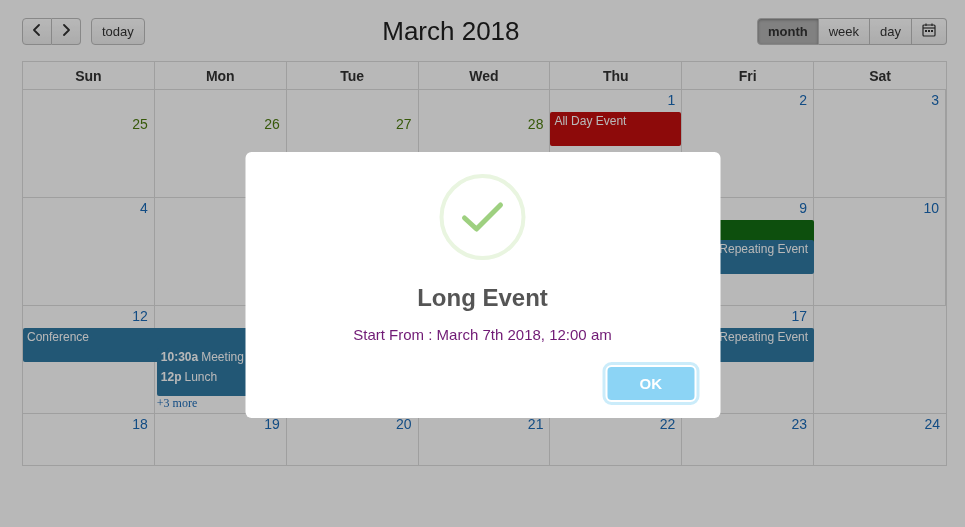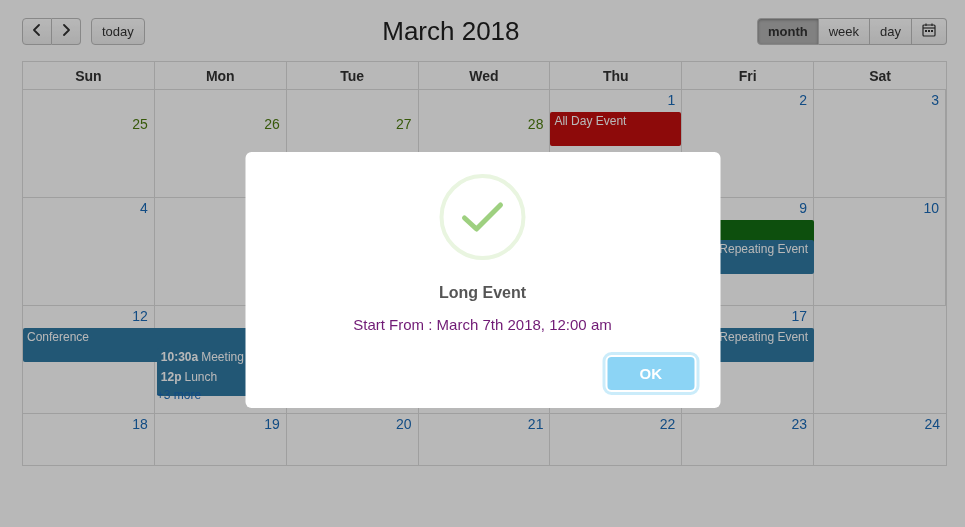--- a/index.html
+++ b/index.html
@@ -74,21 +74,21 @@
   .modal {
     position:absolute; top:152px; left:50%; transform:translateX(-50%);
     width:475px; background:#fff; border-radius:6px; padding:22px 26px 18px 26px;
     text-align:center;
   }
   .check-circle {
     width:86px; height:86px; border:4px solid #e9f5e0; border-radius:50%;
     display:flex; align-items:center; justify-content:center; margin:0 auto 24px auto;
   }
   .check-circle svg { width:44px; height:34px; }
-  .modal-title { font-size:16px; font-weight:700; color:#555; margin-bottom:14px; }
+  .modal-title { font-size:24px; font-weight:700; color:#555; margin-bottom:14px; }
   .modal-text  { font-size:15px; color:#701a75; margin-bottom:24px; }
   .modal-actions { text-align:right; }
   .ok-btn {
     background:#8cd4f5; color:#fff; border:none; border-radius:4px;
     padding:8px 32px; font-size:15px; font-weight:700; cursor:pointer;
     outline:3px solid rgba(140,212,245,.45); outline-offset:2px;
   }
 
   .cal-icon svg { width:14px; height:14px; }
 </style>
@@ -228,21 +228,21 @@
 
     <div class="event ev-blue" style="left:0; width:28.3%; top:22px;">Conference</div>
     <div class="event ev-blue" style="left:71.43%; width:14.28%; top:22px; text-align:right; padding-right:6px;">Repeating Event</div>
 
     <div class="timed" style="left:14.5%; width:13.2%; top:42px;">
       <span class="t">10:30a</span><span class="l">Meeting</span>
     </div>
     <div class="timed" style="left:14.5%; width:13.2%; top:62px;">
       <span class="t">12p</span><span class="l">Lunch</span>
     </div>
-    <span class="more-link" style="left:14.5%; top:82px;">+3 more</span>
+    <span class="more-link" style="left:14.5%; top:90px;font-family:Liberation Serif, serif;">+3 more</span>
   </div>
 
   <div class="week short">
     <div class="daycell">
           <span class="datenum">18</span>
         </div>
     <div class="daycell">
           <span class="datenum">19</span>
         </div>
     <div class="daycell">

